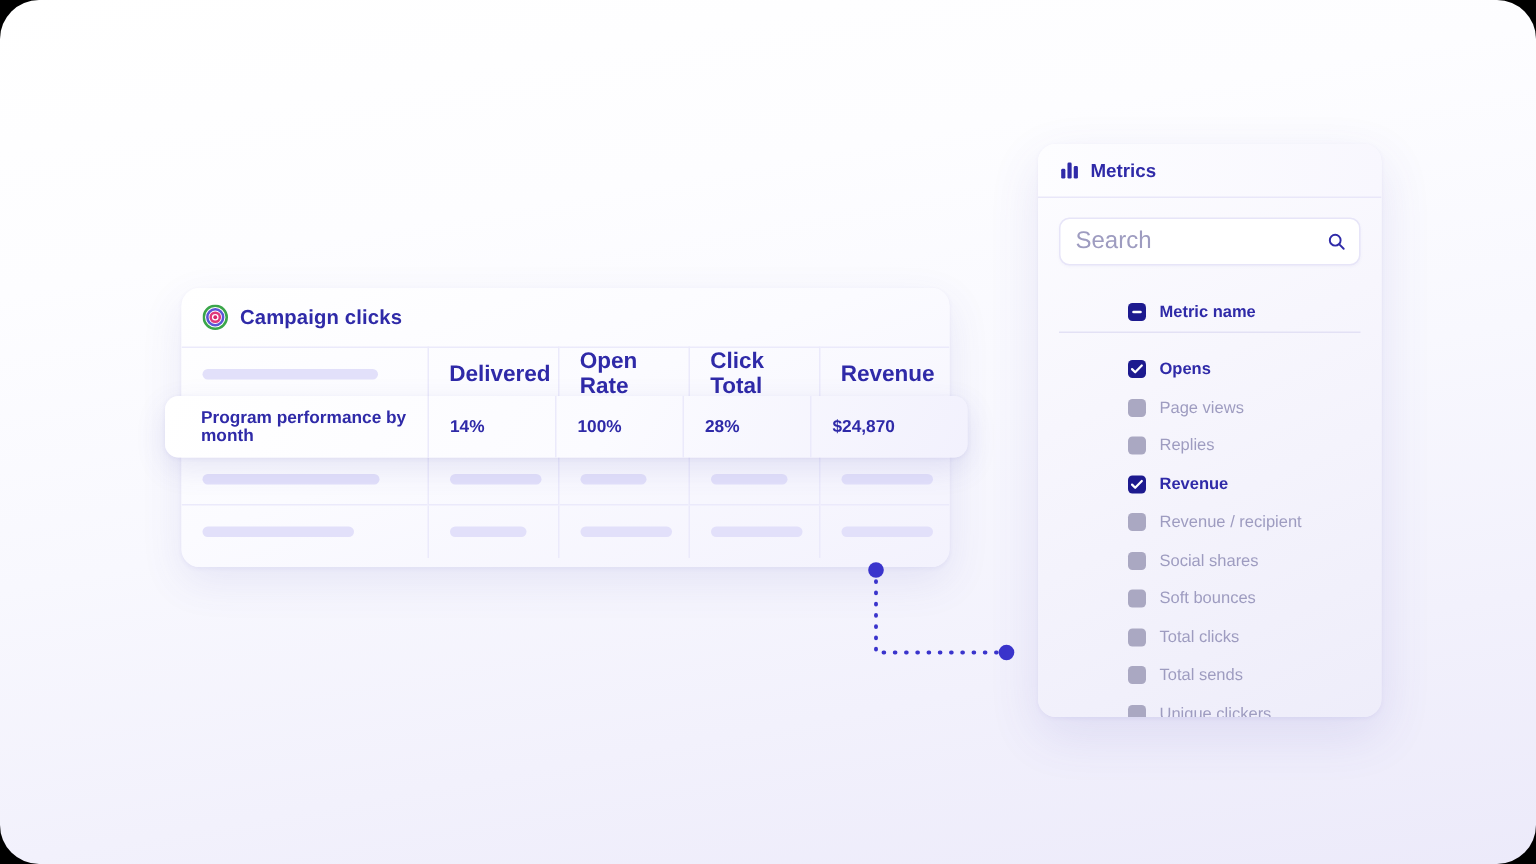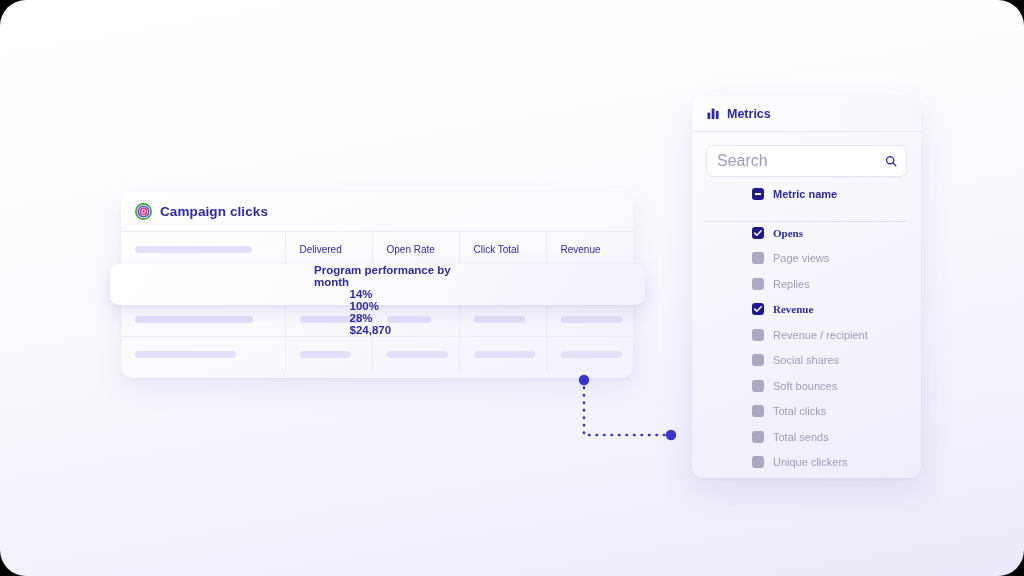--- a/index.html
+++ b/index.html
@@ -72,23 +72,23 @@
     border-right: 1px solid #ebeafb;
     border-top: 1px solid #ebeafb;
     vertical-align: middle;
     height: 35px;
     box-sizing: border-box;
   }
   #report-table th:last-child,
   #report-table td:last-child { border-right: none; }
 
   #report-table thead th {
-    font-size: 10px;
-    color: #2f2aa8;
-    font-weight: normal;
+    font-size: 15px;
+    color: #2f2aa8;
+    font-weight: bold;
     height: 35px;
   }
   .col-name { width: 164px; }
   .col-metric { width: 87px; }
 
   .skel {
     display: block;
     height: 7px;
     border-radius: 4px;
     background: #e2e0fa;
@@ -109,21 +109,20 @@
     top: 264px;
     width: 535px;
     height: 41px;
     background: linear-gradient(120deg, #ffffff 0%, #fbfbff 55%, #f2f1fd 100%);
     border-radius: 9px;
     box-shadow: 0 7px 20px rgba(80, 75, 180, 0.13),
                 0 1px 3px rgba(80, 75, 180, 0.07);
     display: flex;
     align-items: center;
     box-sizing: border-box;
-    flex-direction: column;
   }
   #highlight-row .hl-cell {
     font-size: 11.5px;
     color: #2f2aa8;
     font-weight: bold;
     padding-left: 24px;
     box-sizing: border-box;
     height: 100%;
     display: flex;
     align-items: center;
@@ -202,35 +201,34 @@
   .search-icon {
     position: absolute;
     right: 9px; top: 50%;
     transform: translateY(-50%);
     width: 12px; height: 12px;
     display: block;
   }
 
   .metric-row {
     display: flex;
-    align-items: flex-start;
+    align-items: flex-end;
     gap: 9px;
     height: 25.5px;
     padding-left: 46px;
   }
   #metric-name-row { margin-top: 11px; }
   .metric-label {
     font-size: 11px;
     color: #9e9cc0;
     white-space: nowrap;
   }
   .metric-label.sel {
     color: #2f2aa8;
     font-weight: bold;
-    font-family: Liberation Serif, serif;
   }
   .metric-label.head {
     color: #2f2aa8;
     font-weight: bold;
   }
 
   .cb {
     width: 12px; height: 12px;
     border-radius: 3px;
     flex: none;

